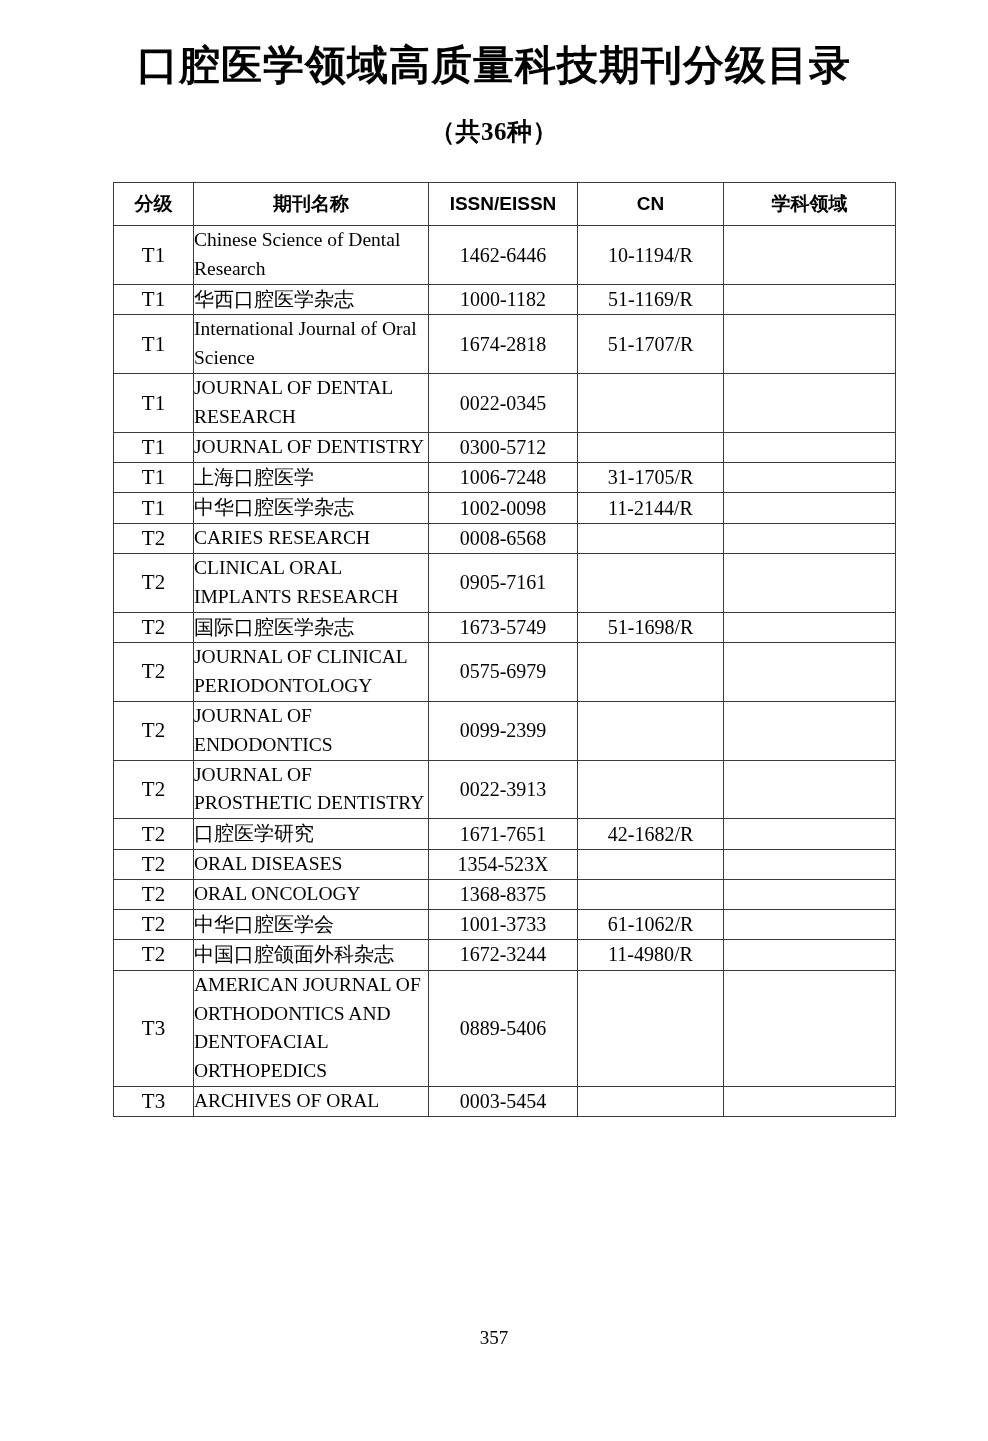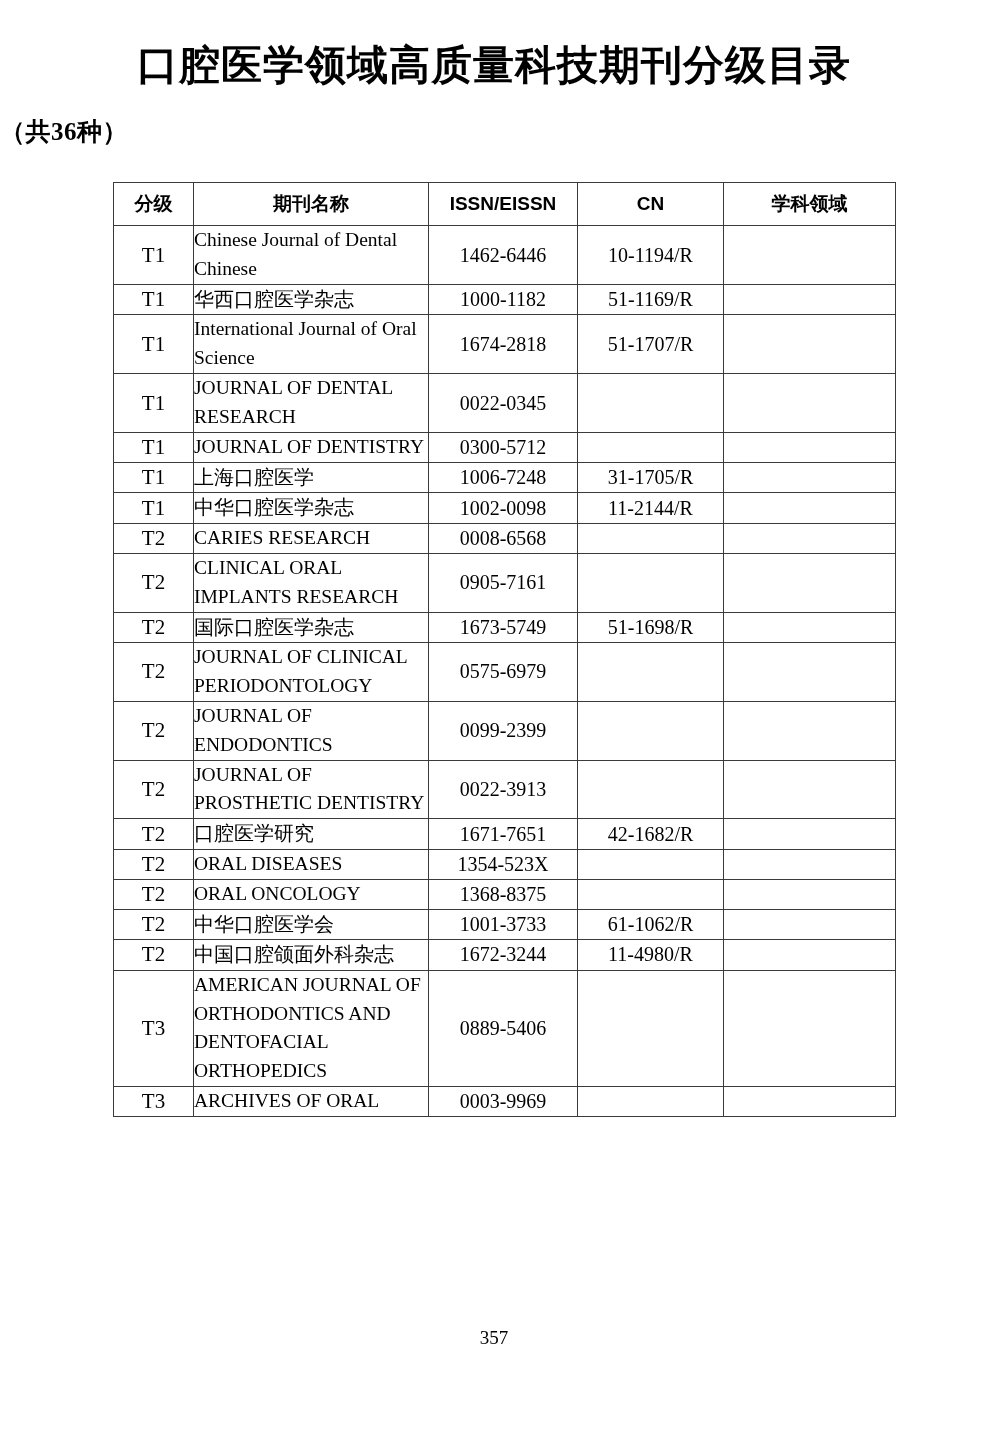--- a/index.html
+++ b/index.html
@@ -25,20 +25,21 @@
     text-align: center;
     font-family: "Liberation Sans", "DejaVu Sans", sans-serif;
     font-weight: bold;
     font-size: 41px;
     letter-spacing: 1px;
     margin: 0;
     padding-top: 42px;
     line-height: 1.15;
   }
   .doc-subtitle {
+    text-align: center;
     font-family: "Liberation Serif", "DejaVu Serif", serif;
     font-size: 25px;
     font-weight: bold;
     margin: 0;
     padding-top: 26px;
     letter-spacing: 0.5px;
   }
   .meta-list {
     margin: 0;
     padding: 0;
@@ -131,21 +132,21 @@
         <th>分级</th>
         <th>期刊名称</th>
         <th>ISSN/EISSN</th>
         <th>CN</th>
         <th>学科领域</th>
       </tr>
     </thead>
     <tbody id="table-body">
         <tr>
           <td class="cell-tier">T1</td>
-          <td class="cell-name">Chinese Journal of Dental Chinese</td>
+          <td class="cell-name">Chinese Science of Dental Research</td>
           <td class="cell-issn">1462-6446</td>
           <td class="cell-cn">10-1194/R</td>
           <td class="cell-field"></td>
         </tr>
         <tr>
           <td class="cell-tier">T1</td>
           <td class="cell-name cjk">华西口腔医学杂志</td>
           <td class="cell-issn">1000-1182</td>
           <td class="cell-cn">51-1169/R</td>
           <td class="cell-field"></td>
@@ -265,21 +266,21 @@
         <tr>
           <td class="cell-tier">T3</td>
           <td class="cell-name">AMERICAN JOURNAL OF ORTHODONTICS AND DENTOFACIAL ORTHOPEDICS</td>
           <td class="cell-issn">0889-5406</td>
           <td class="cell-cn"></td>
           <td class="cell-field"></td>
         </tr>
         <tr>
           <td class="cell-tier">T3</td>
           <td class="cell-name">ARCHIVES OF ORAL</td>
-          <td class="cell-issn">0003-9969</td>
+          <td class="cell-issn">0003-5454</td>
           <td class="cell-cn"></td>
           <td class="cell-field"></td>
         </tr>
       </tbody>
   </table>
 
   <div class="page-number">357</div>
 
 </div>
 

